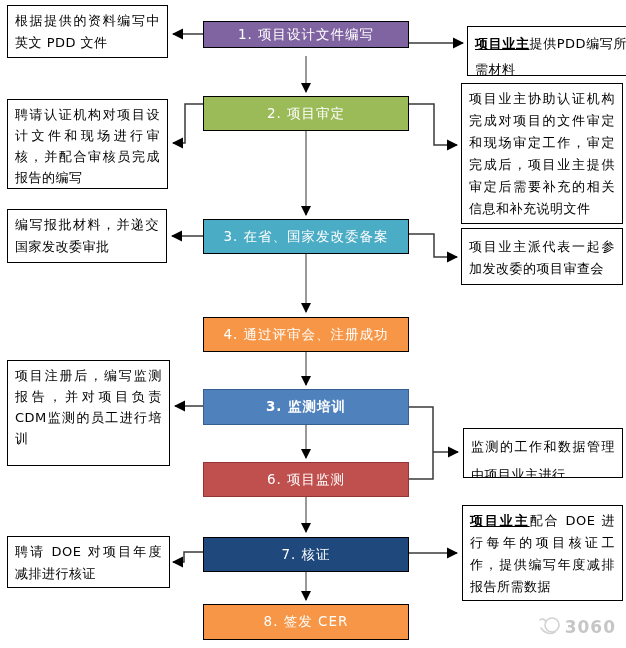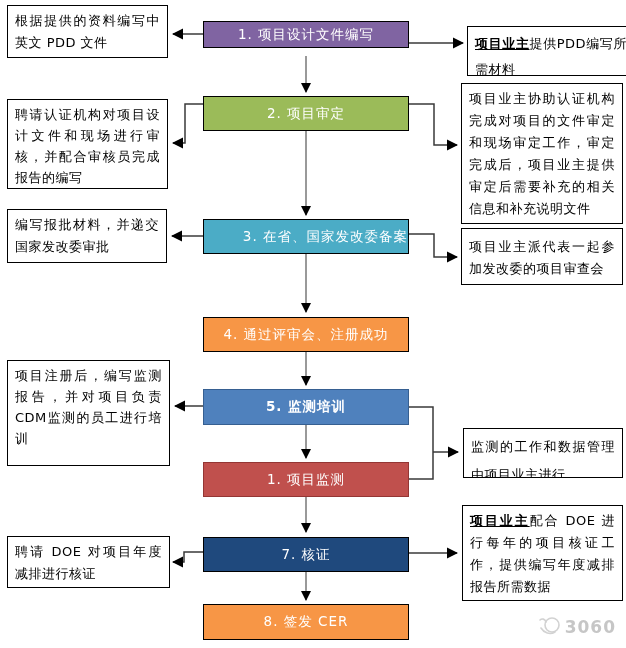--- a/index.html
+++ b/index.html
@@ -100,31 +100,31 @@
       <line x1="409" y1="553" x2="457" y2="553" marker-end="url(#arr)"></line>
     </g>
   </svg>
 
   <div class="step" style="top: 21px; height: 27px; background: rgb(128, 100, 162); border-color: rgb(0, 0, 0);">
       <span>1. 项目设计文件编写</span>
     </div>
   <div class="step" style="top: 96px; height: 35px; background: rgb(155, 187, 89); border-color: rgb(0, 0, 0);">
       <span>2. 项目审定</span>
     </div>
-  <div class="step" style="top: 219px; height: 35px; background: rgb(75, 172, 198); border-color: rgb(0, 0, 0); justify-content: flex-end;">
+  <div class="step" style="top: 219px; height: 35px; background: rgb(75, 172, 198); border-color: rgb(0, 0, 0);">
       <span>3. 在省、国家发改委备案</span>
     </div>
   <div class="step" style="top: 317px; height: 35px; background: rgb(247, 150, 70); border-color: rgb(0, 0, 0);">
       <span>4. 通过评审会、注册成功</span>
     </div>
   <div class="step bold" style="top: 389px; height: 36px; background: rgb(79, 129, 189); border-color: rgb(54, 95, 145);">
-      <span>5. 监测培训</span>
+      <span>3. 监测培训</span>
     </div>
   <div class="step" style="top: 462px; height: 35px; background: rgb(192, 80, 77); border-color: rgb(148, 54, 52);">
-      <span>1. 项目监测</span>
+      <span>6. 项目监测</span>
     </div>
   <div class="step" style="top: 537px; height: 35px; background: rgb(31, 73, 125); border-color: rgb(0, 0, 0); text-align: right;">
       <span>7. 核证</span>
     </div>
   <div class="step" style="top: 604px; height: 36px; background: rgb(247, 150, 70); border-color: rgb(0, 0, 0);">
       <span>8. 签发 CER</span>
     </div>
 
   <div class="note" style="left:7px;top:5px;width:161px;height:53px;line-height:22px"><b></b><span>根据提供的资料编写中英文 PDD 文件</span></div>
   <div class="note" style="left:7px;top:99px;width:161px;height:90px"><b></b><span>聘请认证机构对项目设计文件和现场进行审核，并配合审核员完成报告的编写</span></div>

